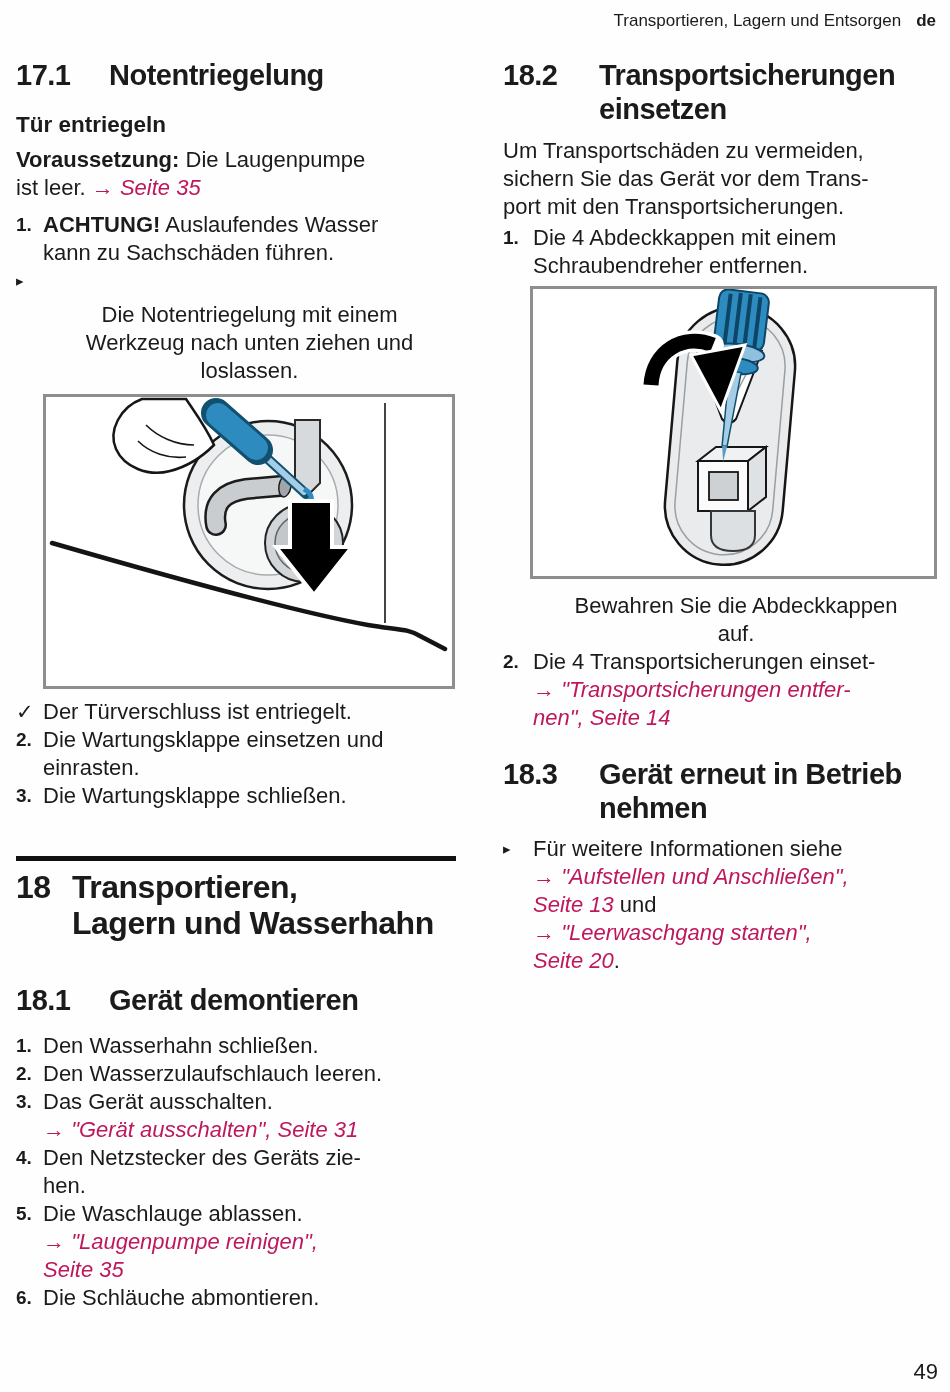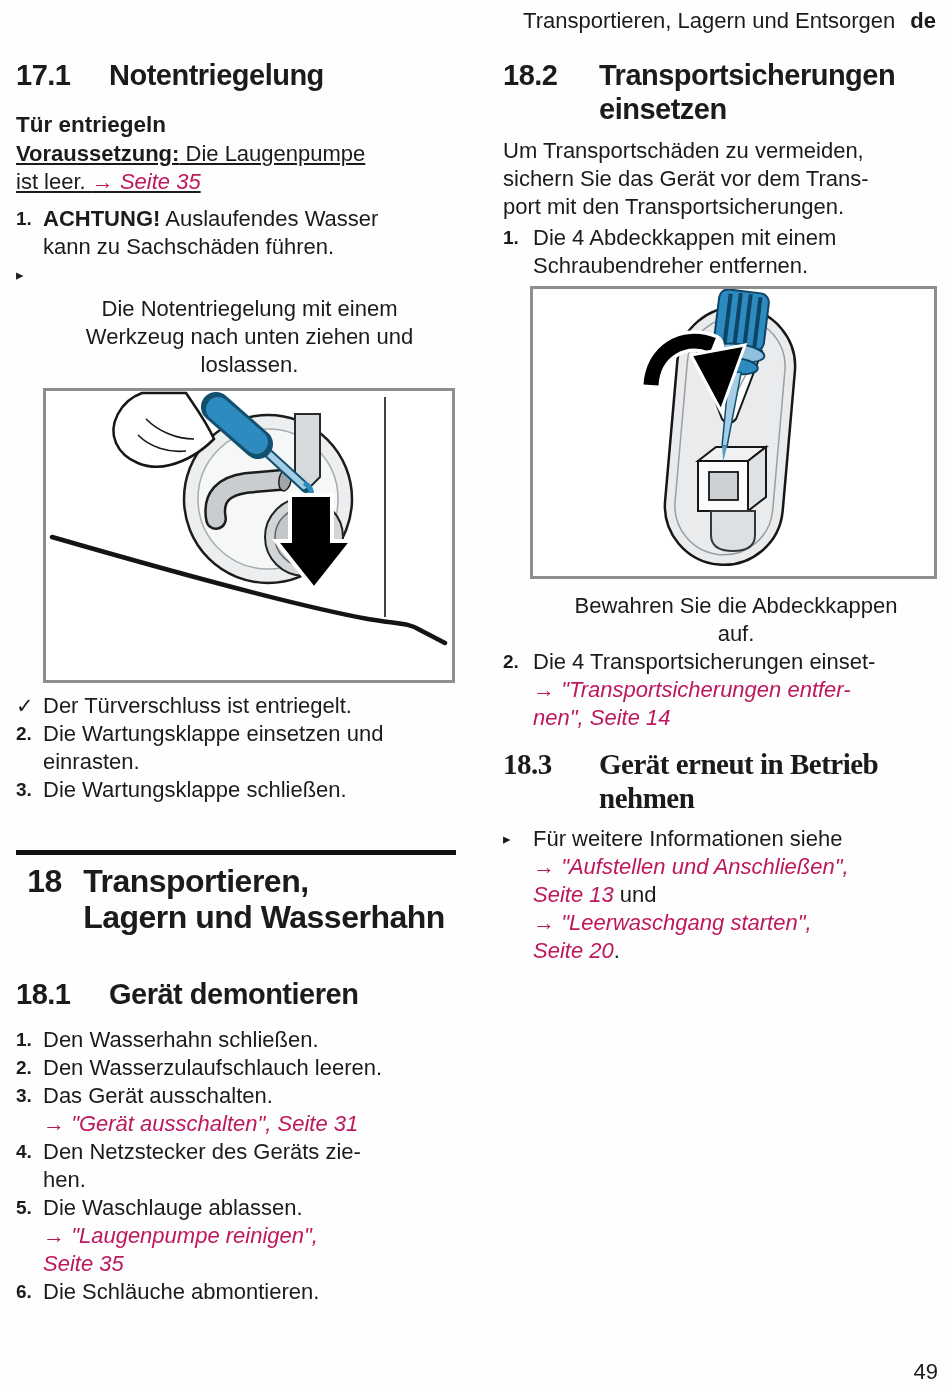--- a/index.html
+++ b/index.html
@@ -6,60 +6,60 @@
   .page {
     position:relative; width:950px; height:1392px; background:#fefefe;
     font-family:"Liberation Sans", sans-serif; color:#1b1b1b;
     font-size:22px; line-height:28px; overflow:hidden;
   }
   .b { font-weight:bold; }
   .it { font-style:italic; }
   .ln { display:block; white-space:pre; }
 
   
-  .hdr { position:absolute; top:9px; left:0; width:936px; text-align:right; font-size:22px; line-height:24px; }
+  .hdr { position:absolute; top:9px; left:0; width:936px; text-align:right; font-size:17px; line-height:24px; }
   .hdr .lang { font-weight:bold; margin-left:15px; }
   .ftr { position:absolute; top:1358px; left:0; width:938px; text-align:right; font-size:22px; }
 
   
   .col { position:absolute; top:58px; }
   .col-l { left:16px;  width:440px; }
   .col-r { left:503px; width:436px; }
 
   
   .h2 { display:flex; font-weight:bold; font-size:29px; line-height:34px; letter-spacing:-0.5px;gap:19px; }
   .h2 .n { flex:0 0 74px; }
   .col-r .h2 .n { flex:0 0 77px; }
   .h3 { font-weight:bold; font-size:22.5px; line-height:28px; margin-top:19px; }
   .chapter { display:flex; font-weight:bold; font-size:32px; line-height:36px; letter-spacing:-0.5px;
-             border-top:5px solid #111; padding-top:8px; margin-top:46px;justify-content:center; }
+             border-top:5px solid #111; padding-top:8px; margin-top:46px; }
   .chapter .n { flex:0 0 56px; }
 
   
-  .para { margin-top:1px;text-decoration:underline; }
+  .para { margin-top:7px; }
   .intro { margin-top:11px; }
   .list { margin-top:9px; }
   .list-d { margin-top:15px; }
   .li { display:flex; }
   .li .mk { flex:0 0 27px; font-weight:bold; font-size:19px; }
   .col-r .li .mk { flex:0 0 30px; }
   .li .mk.tri { font-weight:normal; font-size:15px; }
   .li .mk.chk { font-weight:normal; font-size:21px; }
   .note { margin-left:27px; margin-top:6px;text-align:center; }
   .col-r .note { margin-left:30px; margin-top:13px; }
   .xref { color:#be185d; }
 
   
   .fig { background:#fff; border:3px solid #8e8e8e; }
   .fig1 { width:406px; height:289px; margin-left:27px; margin-top:9px; }
   .fig2 { width:401px; height:287px; margin-left:27px; margin-top:6px; }
   .fig svg { display:block; width:100%; height:100%; }
 
   .mt3  { margin-top:3px; }
-  .mt25 { margin-top:15px;font-family:Liberation Serif, serif; }
+  .mt25 { margin-top:25px; }
   .mt42 { margin-top:42px; }
   .blt  { margin-top:10px; }
 </style>
 </head>
 <body>
 
 <div class="page">
 
   <div class="hdr">
     <span>Transportieren, Lagern und Entsorgen</span><span class="lang">de</span>

